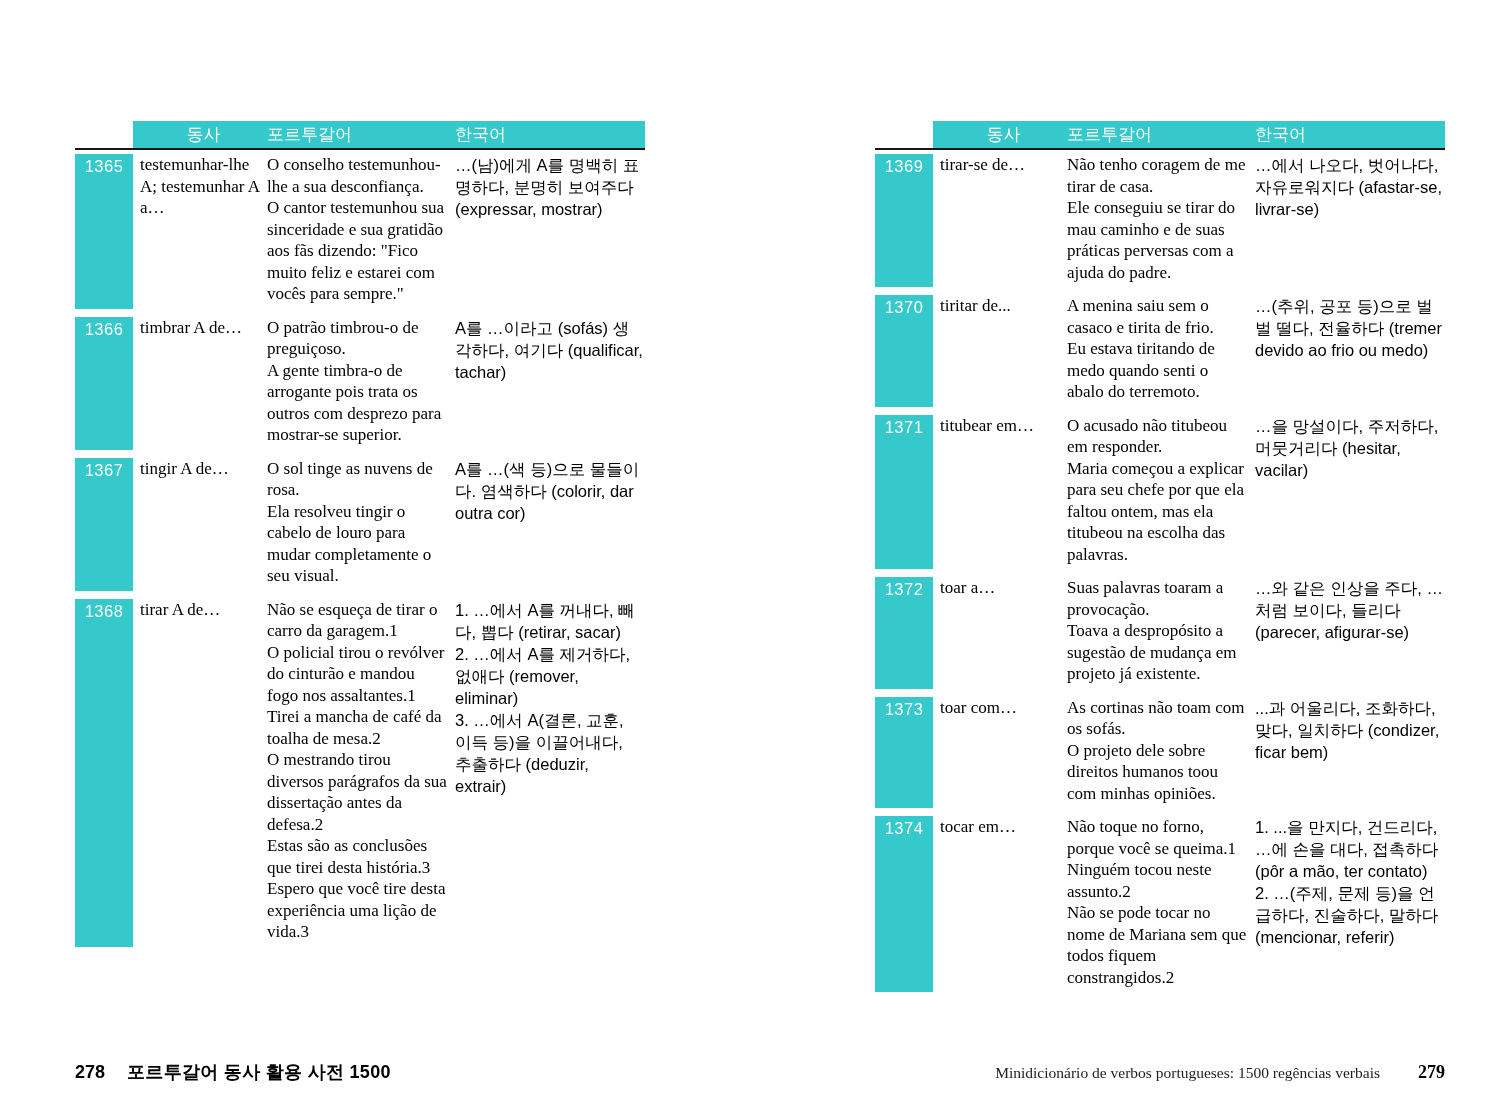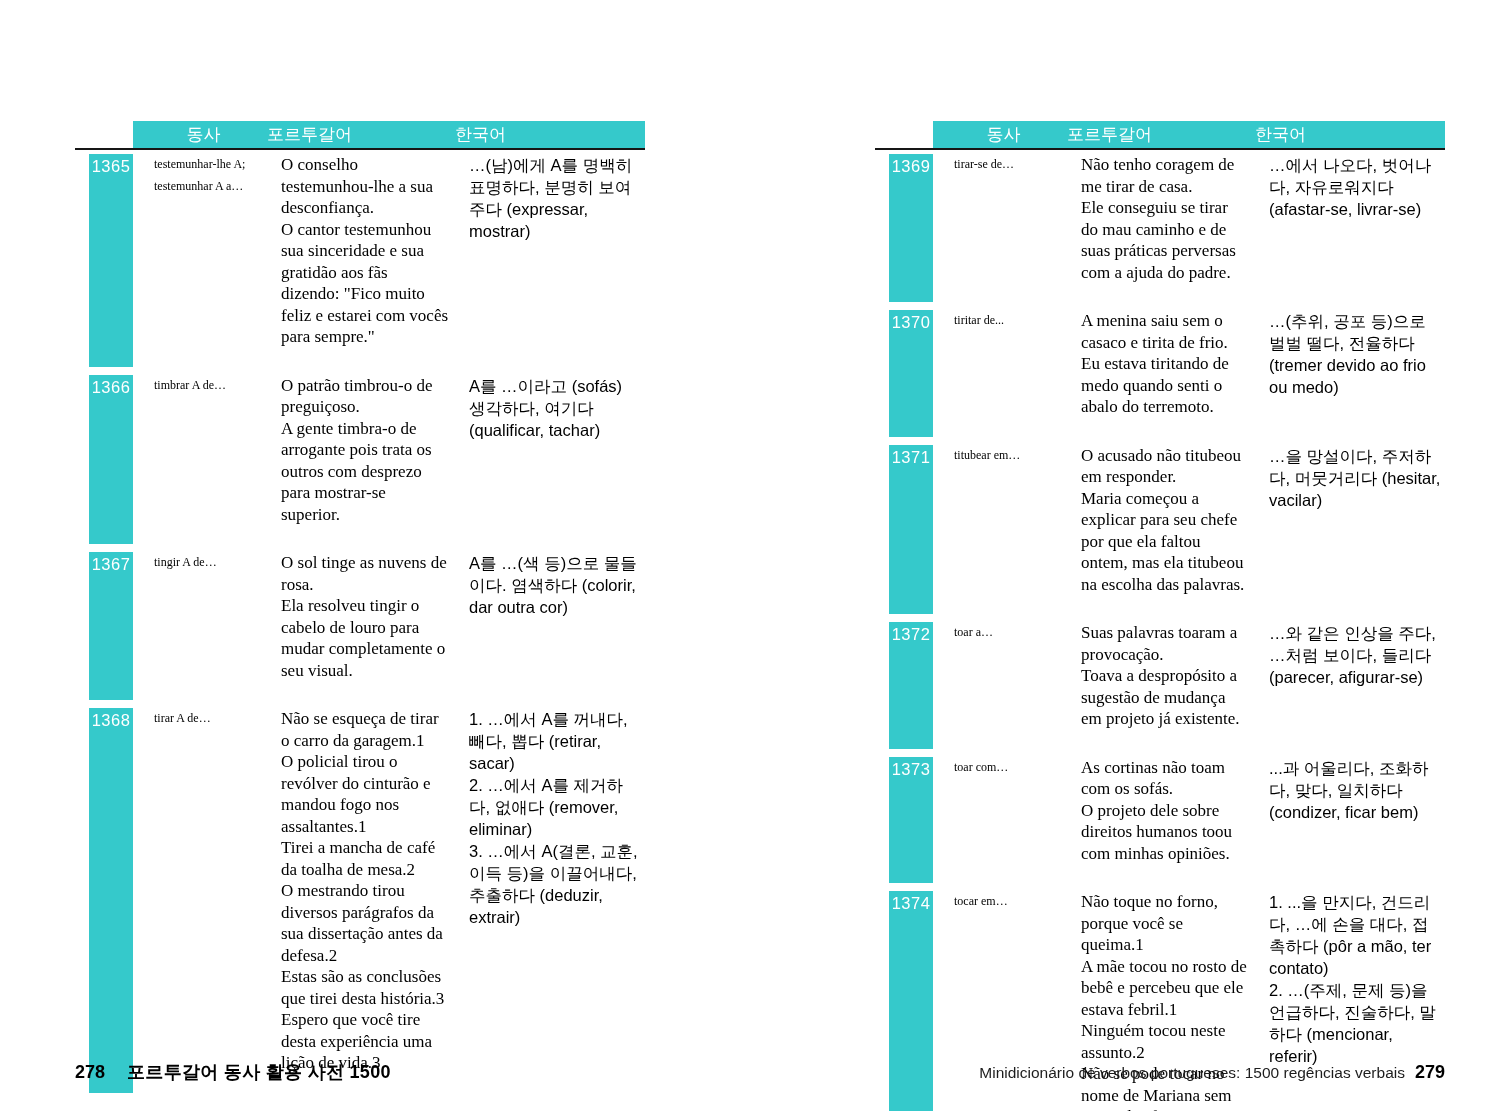--- a/index.html
+++ b/index.html
@@ -27,48 +27,48 @@
   }
   .th-spacer { background: transparent; }
   .th-verb { padding-left: 7px; text-align: center; }
 
   .row {
     display: grid;
     grid-template-columns: 58px 134px 188px 190px;
     margin-top: 8px;
   }
   .rows .row:first-child { margin-top: 4px; }
-  .cell { padding-bottom: 19px; margin-left: 14px; }
+  .cell { padding-bottom: 4px; }
   .cell p { margin: 0; }
   .cell-num {
     background: var(--accent); color: #fff;
     font-family: "Liberation Sans", "DejaVu Sans", sans-serif;
     font-size: 16.5px; letter-spacing: 0.5px;
     text-align: center; padding-top: 3px;
   }
   .cell-verb {
-    font-size: 12px; line-height: 21.5px;
+    font-size: 17px; line-height: 21.5px;
     padding-left: 7px; padding-right: 6px;
   }
   .cell-pt {
     font-size: 17px; line-height: 21.5px;
     padding-right: 6px;
   }
   .cell-ko {
     font-family: "Liberation Sans", "DejaVu Sans", sans-serif;
     font-size: 16.5px; line-height: 22px;
     padding-right: 2px;
   }
 
   .footer {
     position: absolute; display: flex; align-items: baseline;
     font-family: "Liberation Sans", "DejaVu Sans", sans-serif;
   }
   .footer-left  { left: 75px;  top: 1060px; gap: 22px; }
-  .footer-right { right: 67px; top: 1062px; gap: 10px; }
+  .footer-right { right: 67px; top: 1062px; gap: 38px; font-family: Liberation Serif, serif; }
   .pagenum { font-weight: 700; font-size: 18px; }
   .footer-left .title  { font-weight: 700; font-size: 18px; letter-spacing: 0.3px; }
   .footer-right .title { font-size: 15.5px; color: #1d1d1d; }
 </style>
 </head>
 <body style="--accent: #35c9cb;">
 
 <div>
 
   <section class="page page-left">
@@ -193,21 +193,20 @@
           </div>
           <div class="cell cell-ko">
             <p>...과 어울리다, 조화하다, 맞다, 일치하다 (condizer, ficar bem)</p>
           </div>
         </div>
         <div class="row">
           <div class="cell cell-num">1374</div>
           <div class="cell cell-verb">tocar em…</div>
           <div class="cell cell-pt">
             <p>Não toque no forno, porque você se queima.1</p>
-            <p>A mãe tocou no rosto de bebê e percebeu que ele estava febril.1</p>
             <p>Ninguém tocou neste assunto.2</p>
             <p>Não se pode tocar no nome de Mariana sem que todos fiquem constrangidos.2</p>
           </div>
           <div class="cell cell-ko">
             <p>1. ...을 만지다, 건드리다, …에 손을 대다, 접촉하다 (pôr a mão, ter contato)</p>
             <p>2. …(주제, 문제 등)을 언급하다, 진술하다, 말하다 (mencionar, referir)</p>
           </div>
         </div>
       </div>
   </section>

